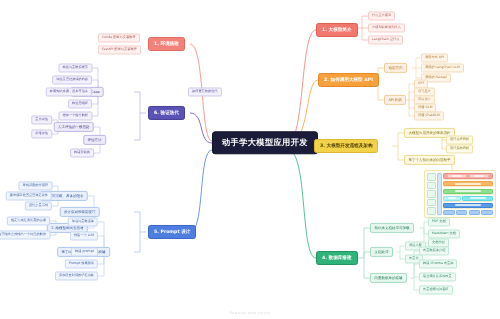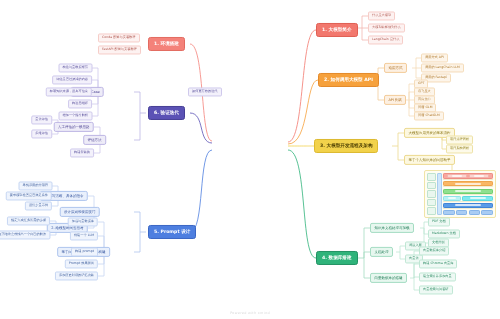--- a/index.html
+++ b/index.html
@@ -157,20 +157,21 @@
       <path d="M98 92 L 92 92" stroke="#cfc9ec"></path>
       <path d="M98 92 L 98 104 L 92 104" stroke="#cfc9ec"></path>
       <path d="M98 92 L 98 116 L 92 116" stroke="#cfc9ec"></path>
       <path d="M106 140 L 100 140 L 100 127 L 94 127" stroke="#cfc9ec"></path>
       <path d="M100 140 L 100 153 L 94 153" stroke="#cfc9ec"></path>
       <path d="M64 127 L 58 127 L 58 120 L 52 120" stroke="#cfc9ec"></path>
       <path d="M58 127 L 58 134 L 52 134" stroke="#cfc9ec"></path>
     </g>
   </svg>
 
+  <div class="node central" style="left:212px;top:143px;">动手学大模型应用开发</div>
 
   <div class="node main m-red" style="left:316px;top:30px;">1. 大模型简介</div>
   <div class="node leaf l-red" style="left:368px;top:16px;">什么是大模型</div>
   <div class="node leaf l-red" style="left:368px;top:28px;">大模型能够做到什么</div>
   <div class="node leaf l-red" style="left:368px;top:40px;">LangChain 是什么</div>
 
   <div class="node main m-orange" style="left:318px;top:80px;">2. 如何调用大模型 API</div>
   <div class="node sub s-orange" style="left:384px;top:68px;">通用方式</div>
   <div class="node leaf l-orange" style="left:421px;top:58px;">调用方式 API</div>
   <div class="node leaf l-orange" style="left:421px;top:68px;">调用的 LangChain LLM</div>

